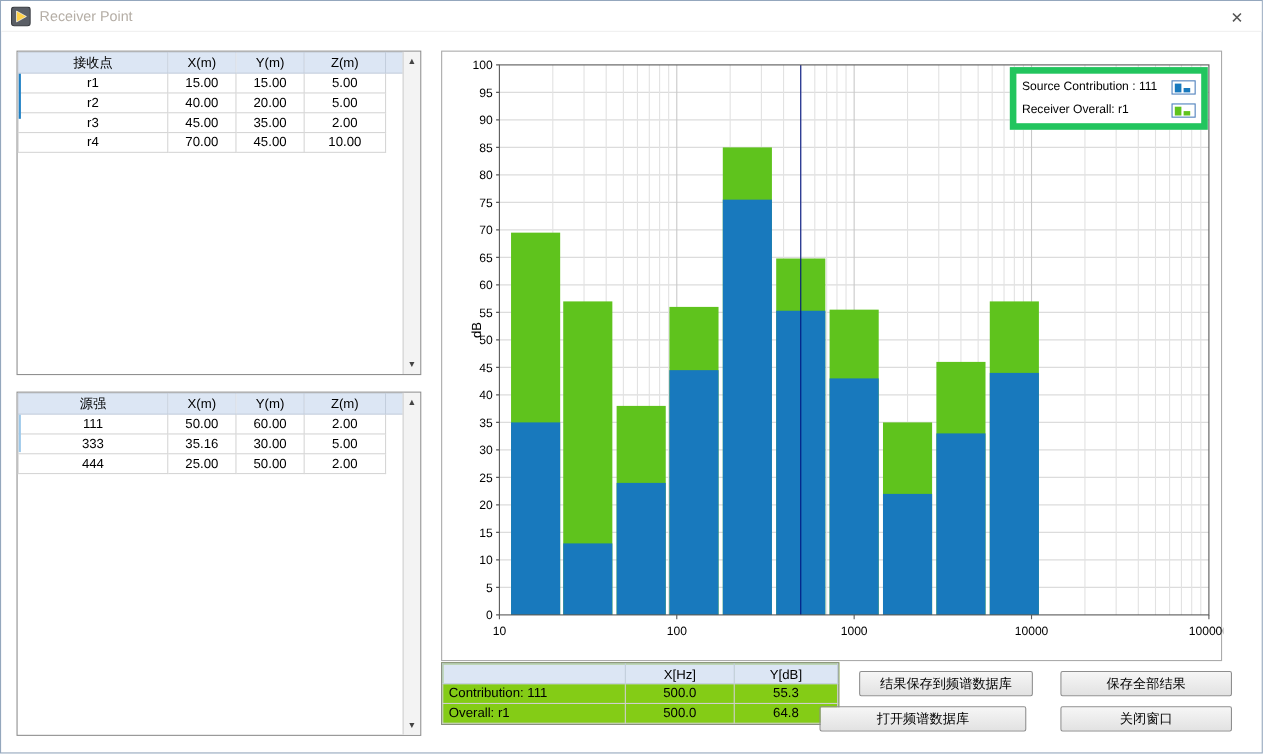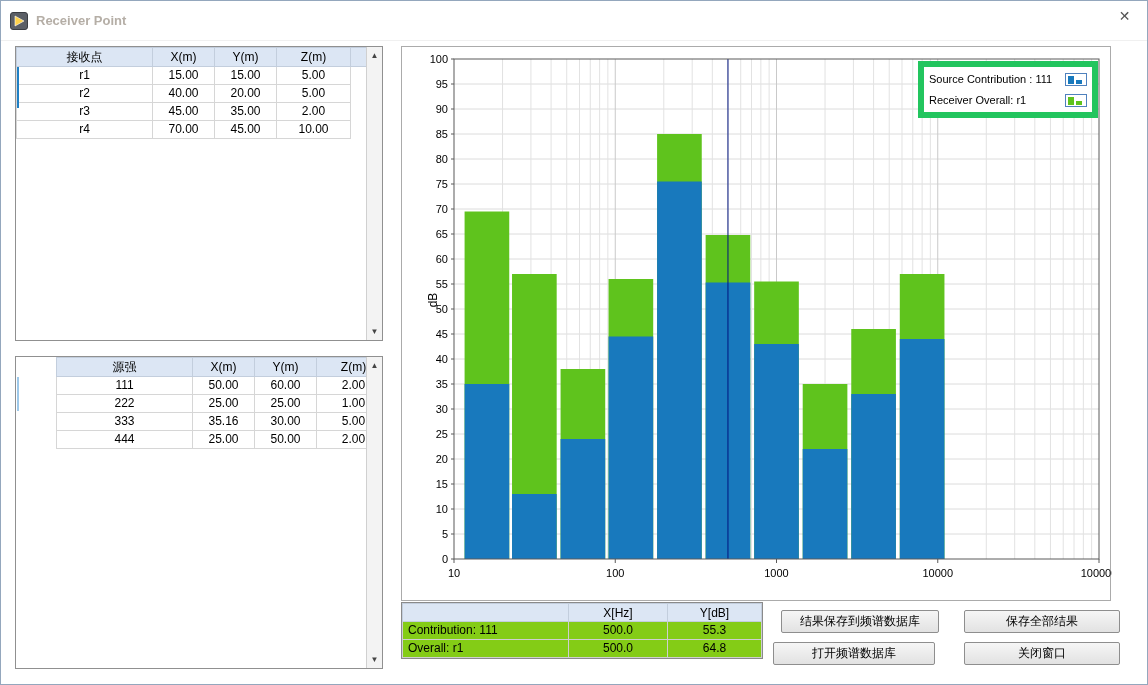--- a/index.html
+++ b/index.html
@@ -7,36 +7,36 @@
   body {
     font-family: "Liberation Sans", "DejaVu Sans", sans-serif;
     font-size: 12px; color:#000; background:#fff;
   }
   .window {
     position: relative; width:1148px; height:685px;
     background:#fff; border:1px solid #94a7bd; overflow:hidden;
   }
   
   .titlebar {
-    position:absolute; left:0; top:0; right:0; height:40px;
+    position:absolute; left:0; top:0; right:0; height:28px;
     background:#fff; border-bottom:1px solid #f0f0f0;
-    display:flex; align-items:center; padding-left:9px;font-weight:bold;
+    display:flex; align-items:center; padding-left:9px;
   }
   .app-icon { width:18px; height:18px; margin-right:8px; flex:0 0 auto; }
   .title-text { color:#b5aea6; font-size:13px; }
   .close-btn {
     position:absolute; right:0; top:0; width:45px; height:31px;
     text-align:center; line-height:31px; color:#555; font-size:14px; cursor:default;
   }
   
   .table-panel {
     position:absolute; background:#fff; border:1px solid #909090; overflow:hidden;
   }
   .panel-receiver { left:14px; top:45px;  width:368px; height:295px; }
-  .panel-source   { left:14px; top:355px; width:368px; height:313px;padding-left:40px; }
+  .panel-source   { left:14px; top:355px; width:368px; height:313px; }
   .data-table { border-collapse:collapse; table-layout:fixed; width:352px; font-size:12px; }
   .data-table th {
     background:#dce6f4; border:1px solid #c3cedd; height:19px;
     font-weight:normal; text-align:center; overflow:hidden; white-space:nowrap;
   }
   .data-table td {
     border:1px solid #d6d6d6; height:17px; line-height:17px;
     text-align:center; overflow:hidden; white-space:nowrap;margin-top:36px;
   }
   .data-table td.filler-cell { border:none; }
@@ -95,21 +95,21 @@
   .readout-table td.lbl { text-align:left; padding-left:5px; }
   
   .btn {
     position:absolute; height:23px; font-size:12px;
     font-family:"Liberation Sans","DejaVu Sans",sans-serif;
     background:linear-gradient(#f6f6f6,#e2e2e2);
     border:1px solid #8e8e8e; border-radius:2px; color:#000; cursor:default;
   }
   .btn-save-db  { left:780px; top:609px; width:158px; }
   .btn-save-all { left:963px; top:609px; width:156px; }
-  .btn-open-db  { left:772px; top:641px; width:162px; }
+  .btn-open-db  { left:744px; top:641px; width:188px; }
   .btn-close    { left:963px; top:641px; width:156px; }
 </style>
 </head>
 <body>
 
 <div class="window">
 
   <div class="titlebar">
     <svg class="app-icon" viewBox="0 0 18 18">
       <rect x="0.5" y="0.5" width="17" height="17" rx="2.5" fill="#5b5f66" stroke="#3a3d42"></rect>
@@ -192,27 +192,20 @@
             <th>Z(m)</th>
             <th></th>
           </tr>
         </thead>
         <tbody>
           <tr>
             <td>111</td>
             <td>50.00</td>
             <td>60.00</td>
             <td>2.00</td>
-            <td class="filler-cell"></td>
-          </tr>
-          <tr>
-            <td>222</td>
-            <td>25.00</td>
-            <td>25.00</td>
-            <td>1.00</td>
             <td class="filler-cell"></td>
           </tr>
           <tr>
             <td>333</td>
             <td>35.16</td>
             <td>30.00</td>
             <td>5.00</td>
             <td class="filler-cell"></td>
           </tr>
           <tr>

